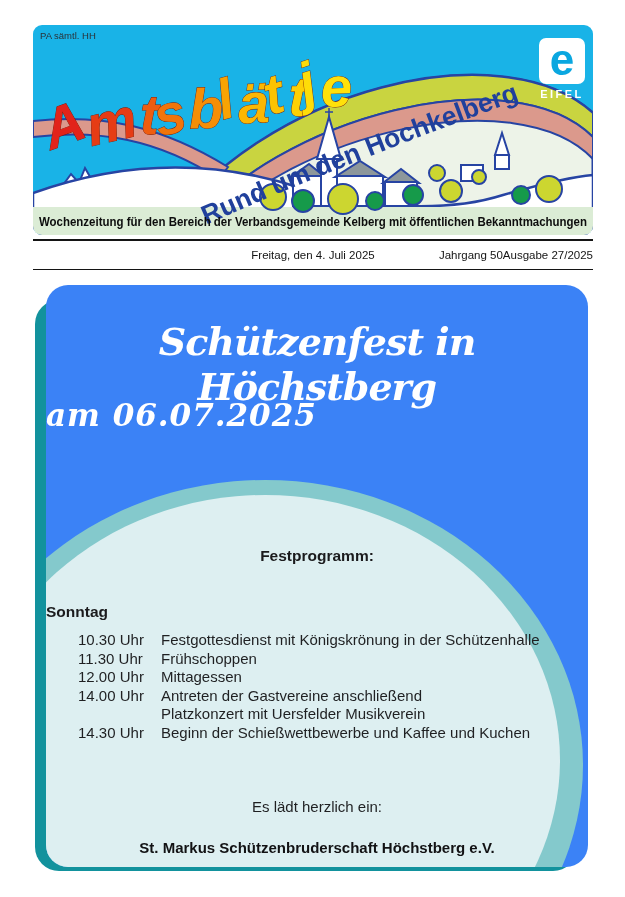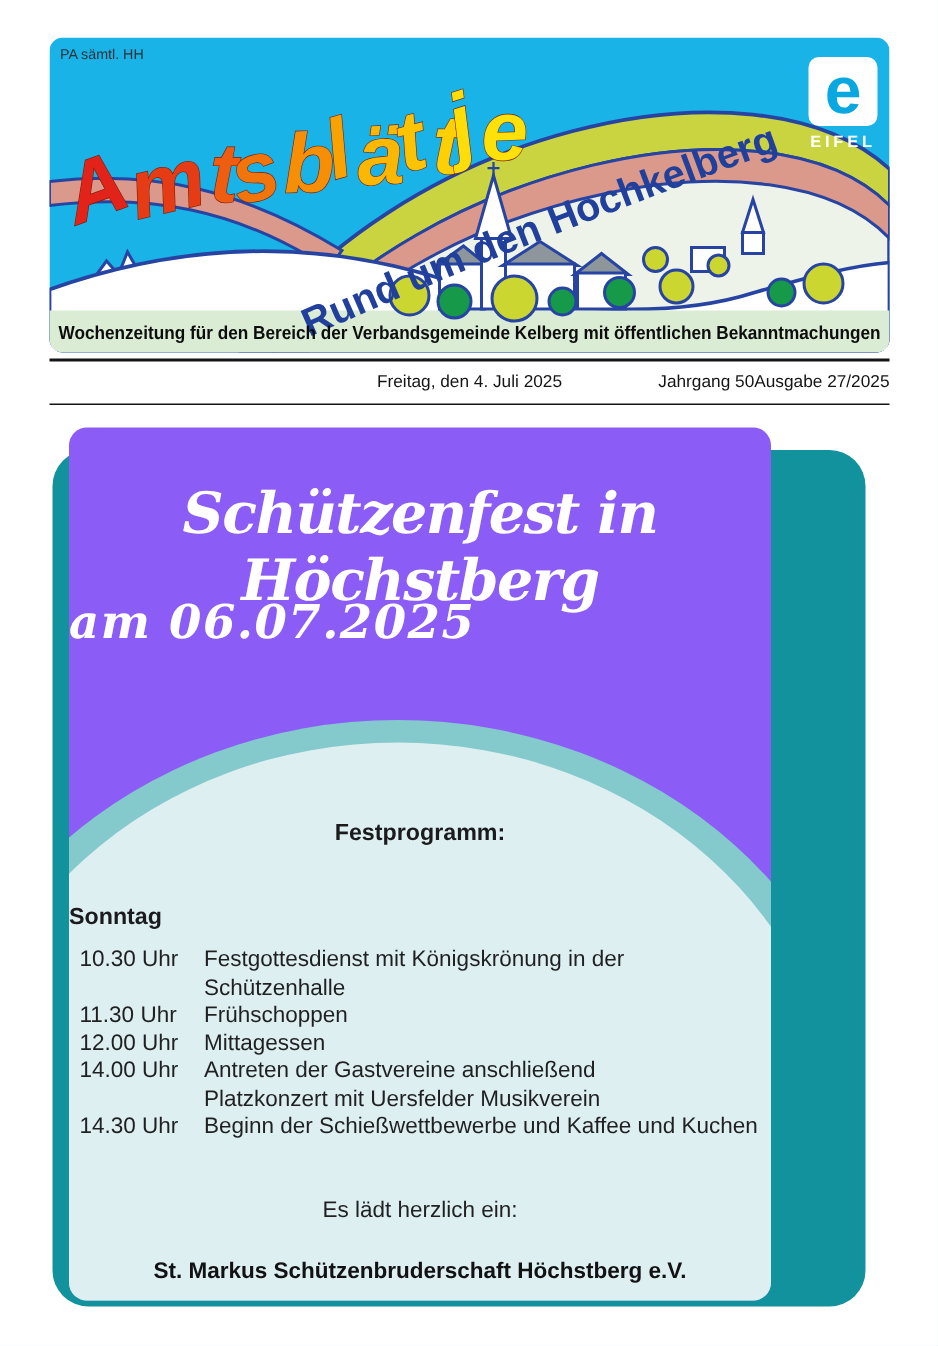--- a/index.html
+++ b/index.html
@@ -14,40 +14,40 @@
             border-top:2px solid #141414;border-bottom:1.5px solid #141414;
             display:flex;justify-content:flex-end;align-items:center;
             font-size:11.5px;color:#141414;}
   .meta-row .m-center{position:absolute;left:0;right:0;text-align:center;}
   .meta-row .m-left{position:relative;z-index:1;}
   .meta-row .m-right{position:relative;z-index:1;}
 
   
   .poster-shadow{position:absolute;left:35px;top:300px;width:542px;height:571px;
                  border-radius:24px;background:#12929d;}
-  .poster{position:absolute;left:46px;top:285px;width:468px;height:582px;
-          border-radius:12px;background:#8b5cf6;overflow:hidden;}
+  .poster{position:absolute;left:46px;top:285px;width:542px;height:582px;
+          border-radius:22px;background:#3b82f6;overflow:hidden;}
   .ring-ellipse{position:absolute;left:-99px;top:195px;width:636px;height:570px;
                 border-radius:50%;background:#84c9cc;}
   .inner-ellipse{position:absolute;left:-76px;top:210px;width:590px;height:530px;
                  border-radius:50%;background:#ddeff1;}
 
   .poster-title{position:absolute;left:0;top:34px;width:100%;text-align:center;
                 font-family:"DejaVu Serif",serif;font-style:italic;font-weight:700;
                 font-size:38px;letter-spacing:-1px;color:#ffffff;}
   .poster-date{position:absolute;left:0;top:112px;width:100%;text-align:left;
                font-family:"DejaVu Serif",serif;font-style:italic;font-weight:700;
                font-size:31px;letter-spacing:1px;color:#ffffff;}
 
   .program-heading{position:absolute;left:0;top:262px;width:100%;text-align:center;
                    font-size:15.5px;font-weight:bold;color:#1b1b1d;}
   .day-heading{position:absolute;left:0;top:318px;width:100%;text-align:left;
                font-size:15.5px;font-weight:bold;color:#1b1b1d;}
   .schedule{position:absolute;left:0;top:346px;width:100%;color:#1f2022;font-size:15px;}
-  .schedule-row{display:grid;grid-template-columns:83px 1fr;padding-left:7px;
+  .schedule-row{display:grid;grid-template-columns:83px 1fr;padding-left:32px;
                 line-height:18.5px;}
   .invite-1{position:absolute;left:0;top:513px;width:100%;text-align:center;
             font-size:15px;color:#1f2022;}
   .invite-2{position:absolute;left:0;top:533px;width:100%;text-align:center;
             font-size:15px;font-weight:bold;color:#121214;margin-top:21px;}
 
   svg text{font-family:"Liberation Sans",sans-serif;}
 </style>
 </head>
 <body>

